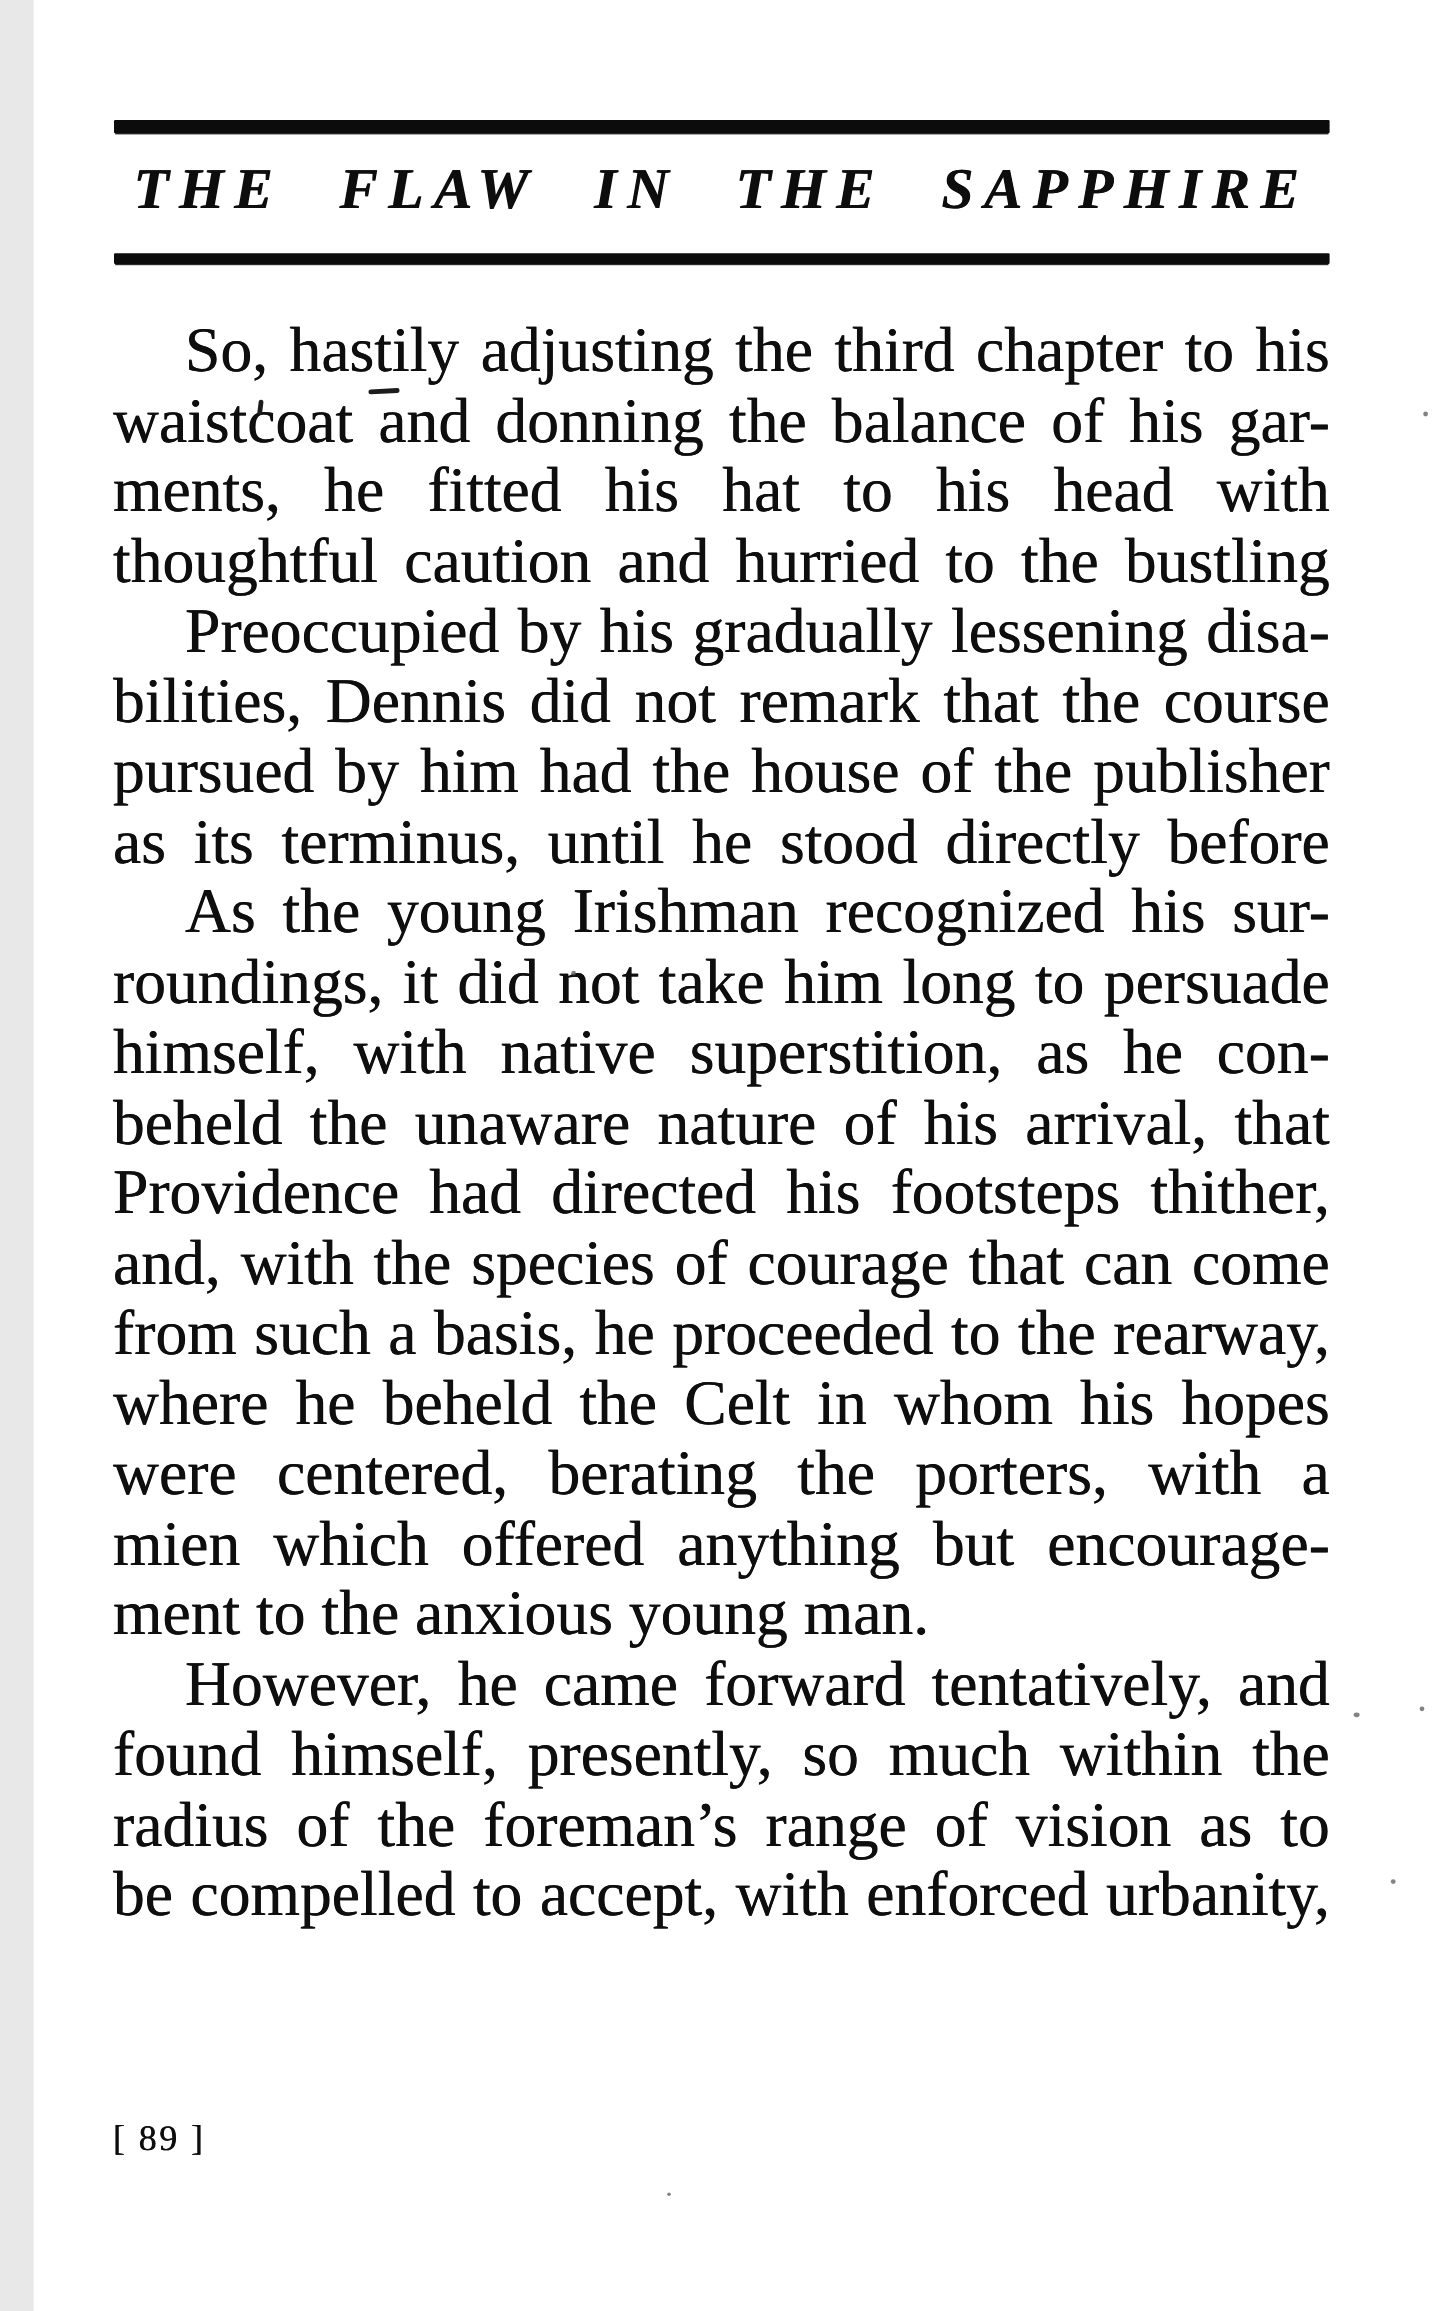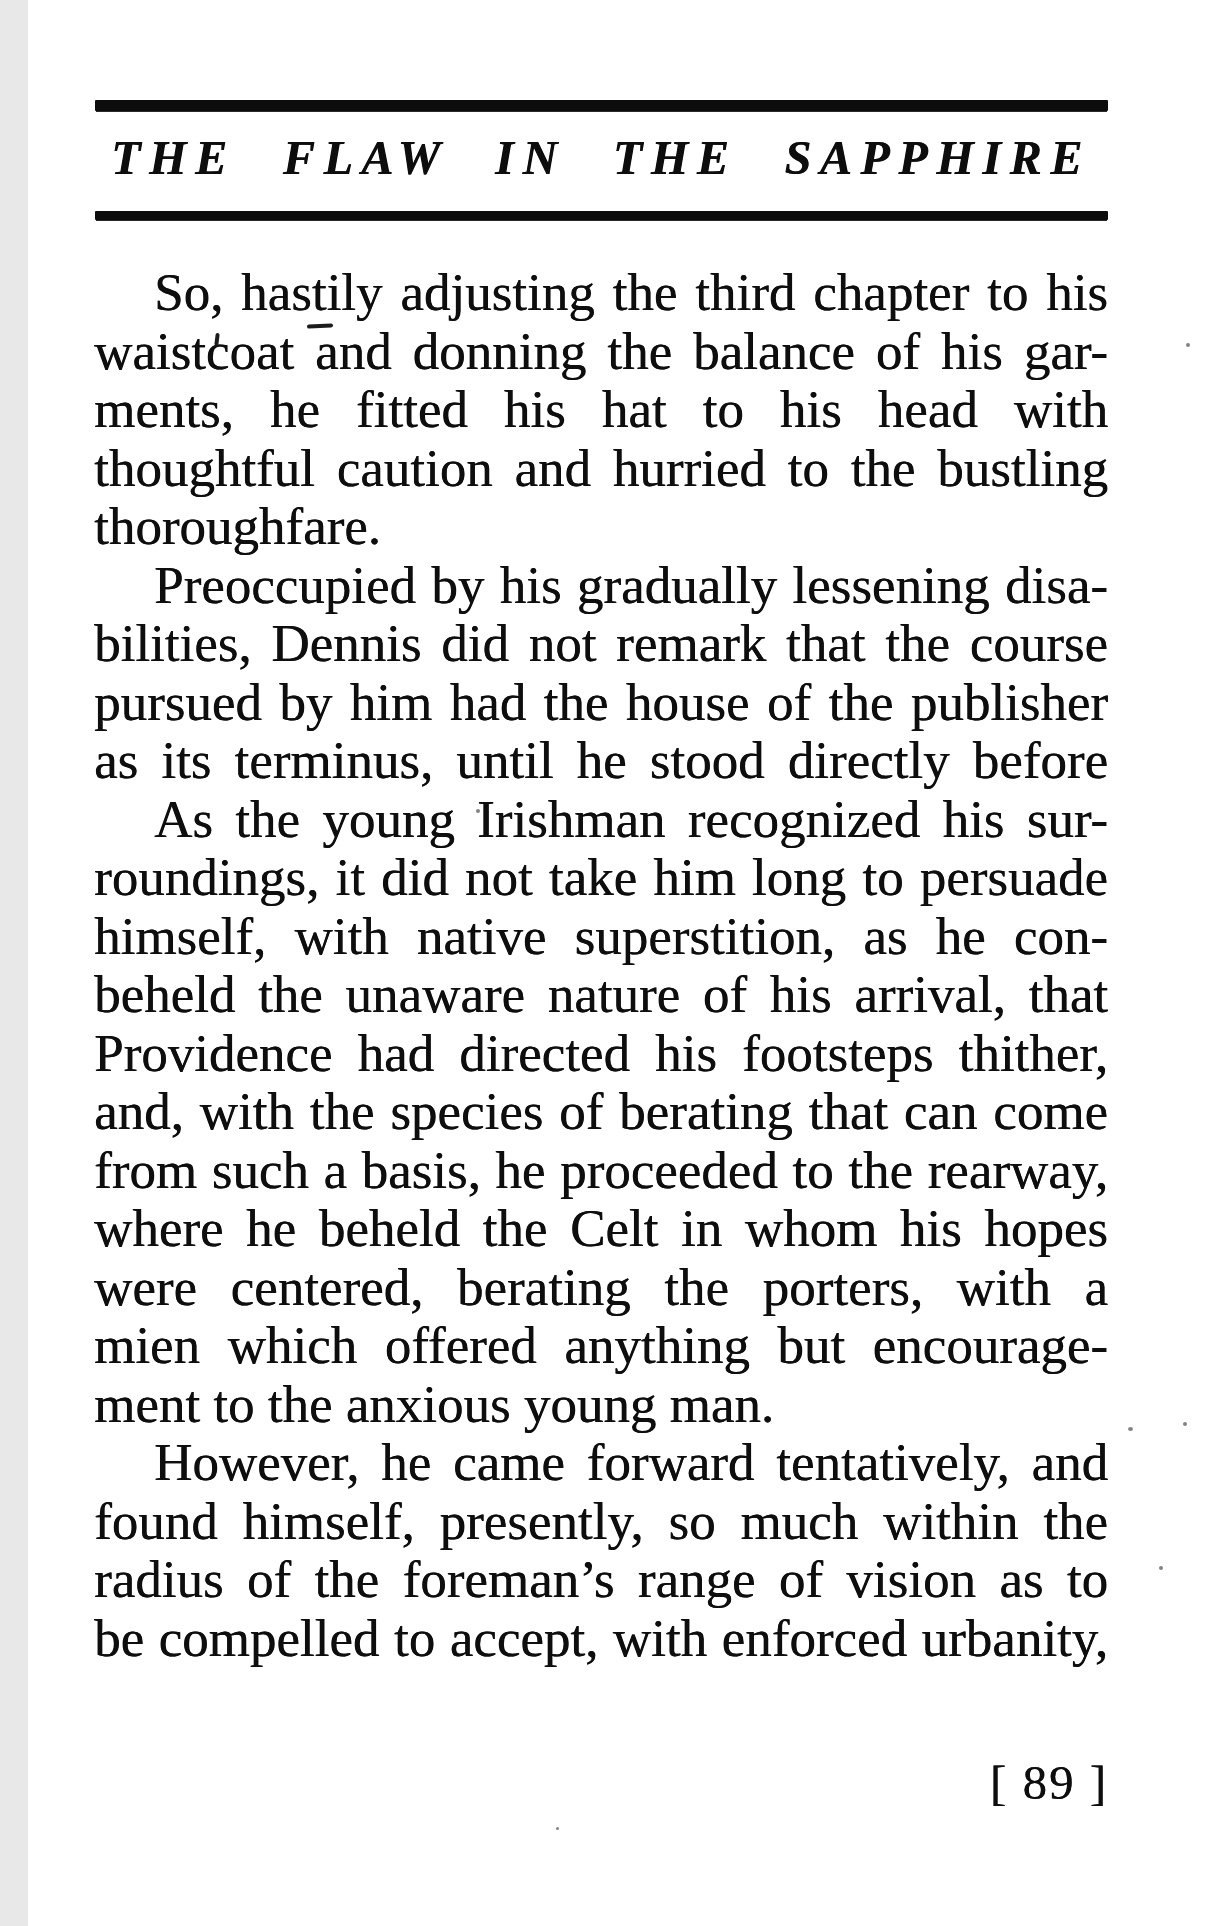--- a/index.html
+++ b/index.html
@@ -71,23 +71,23 @@
   }
   .line.last {
     text-align-last: left;
   }
   .page-number {
     position: absolute;
     left: 66px;
     top: 1757px;
     width: 1014px;
     line-height: 52px;
-    font-size: 49px;
+    font-size: 30px;
     letter-spacing: 2px;
-    text-align: right;
+    text-align: left;
     text-shadow: 0.4px 0 0 currentColor;
   }
   
   .artifact {
     position: absolute;
     background: #1c1c1c;
   }
   .artifact-underline {
     left: 279px;
     top: 324px;
@@ -126,31 +126,30 @@
 
   <div class="title">THE FLAW IN THE SAPPHIRE</div>
 
   <div class="rule rule-bottom"></div>
 
   <div class="body-text">
       <div class="line first">So, hastily adjusting the third chapter to his</div>
       <div class="line">waistcoat and donning the balance of his gar-</div>
       <div class="line">ments, he fitted his hat to his head with</div>
       <div class="line">thoughtful caution and hurried to the bustling</div>
-      <div class="line last">thoroughfare.</div>
       <div class="line first">Preoccupied by his gradually lessening disa-</div>
       <div class="line">bilities, Dennis did not remark that the course</div>
       <div class="line">pursued by him had the house of the publisher</div>
       <div class="line">as its terminus, until he stood directly before</div>
       <div class="line first">As the young Irishman recognized his sur-</div>
       <div class="line">roundings, it did not take him long to persuade</div>
       <div class="line">himself, with native superstition, as he con-</div>
       <div class="line">beheld the unaware nature of his arrival, that</div>
       <div class="line">Providence had directed his footsteps thither,</div>
-      <div class="line">and, with the species of berating that can come</div>
+      <div class="line">and, with the species of courage that can come</div>
       <div class="line">from such a basis, he proceeded to the rearway,</div>
       <div class="line">where he beheld the Celt in whom his hopes</div>
       <div class="line">were centered, berating the porters, with a</div>
       <div class="line">mien which offered anything but encourage-</div>
       <div class="line last">ment to the anxious young man.</div>
       <div class="line first">However, he came forward tentatively, and</div>
       <div class="line">found himself, presently, so much within the</div>
       <div class="line">radius of the foreman’s range of vision as to</div>
       <div class="line">be compelled to accept, with enforced urbanity,</div>
     </div>

